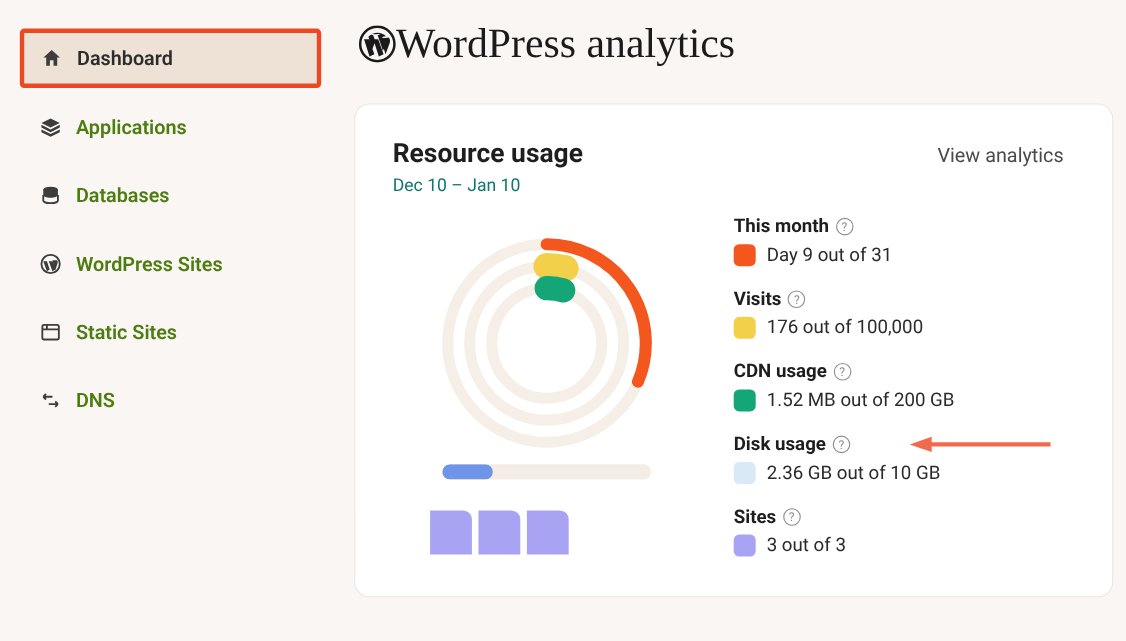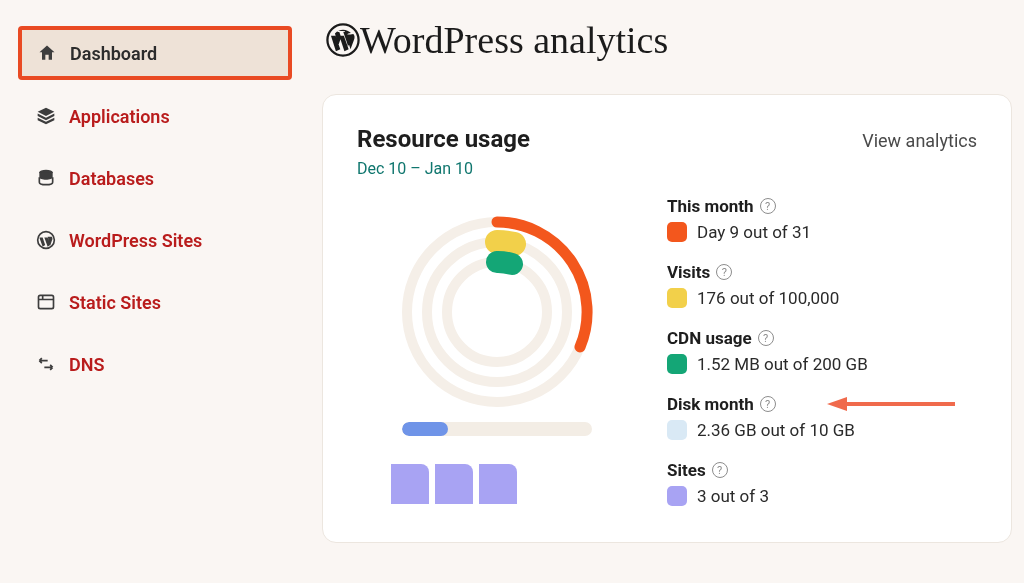--- a/index.html
+++ b/index.html
@@ -21,21 +21,21 @@
     padding: 26px 18px 0 18px;
   }
   .sidebar-item {
     display: flex;
     align-items: center;
     gap: 12px;
     padding: 12px 14px;
     border-radius: 6px;
     font-size: 18px;
     font-weight: 600;
-    color: #b91c1c;
+    color: #4d7c0f;
     cursor: pointer;
     margin-bottom: 10px;
     border: 3px solid transparent;
   }
   .sidebar-item.active {
     background: #eee2d7;
     color: #2c2c2c;
   }
   .sidebar-item.highlighted {
     border: 4px solid #e94a23;
@@ -66,21 +66,21 @@
   .page-title {
     font-family: Georgia, "Times New Roman", serif;
     font-size: 38px;
     font-weight: 400;
     color: #1b1b1b;
   }
   .card {
     background: #fff;
     border: 1px solid #ece6df;
     border-radius: 14px;
-    padding: 30px 34px 36px 34px;
+    padding: 30px 44px 36px 34px;
   }
   .card-header {
     display: flex;
     justify-content: space-between;
     align-items: baseline;
     margin-bottom: 6px;
   }
   .card-title {
     font-size: 24px;
     font-weight: 700;
@@ -341,21 +341,21 @@
               <span class="help-icon">?</span>
             </div>
             <div class="lg-value">
               <span class="swatch sw-green"></span>
               <span>1.52 MB out of 200 GB</span>
             </div>
           </div>
 
           <div class="legend-item">
             <div class="lg-title">
-              <span>Disk month</span>
+              <span>Disk usage</span>
               <span class="help-icon">?</span>
             </div>
             <div class="lg-value">
               <span class="swatch sw-light"></span>
               <span>2.36 GB out of 10 GB</span>
             </div>
           </div>
 
           <div class="legend-item">
             <div class="lg-title">

